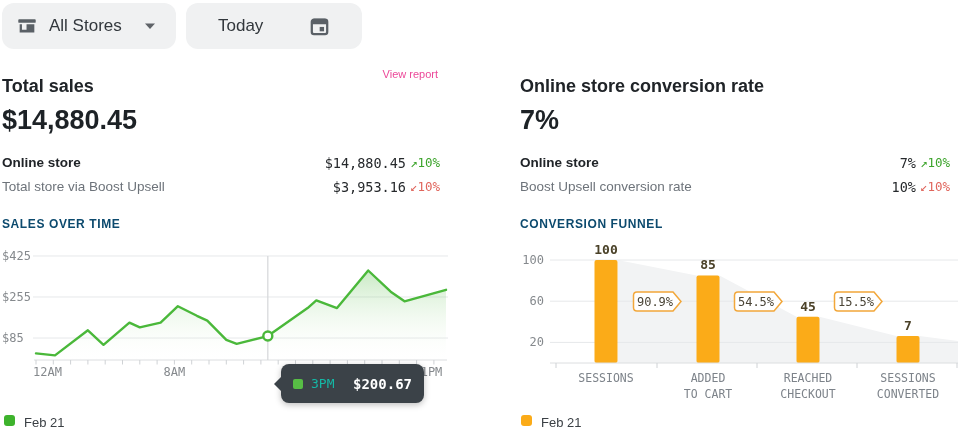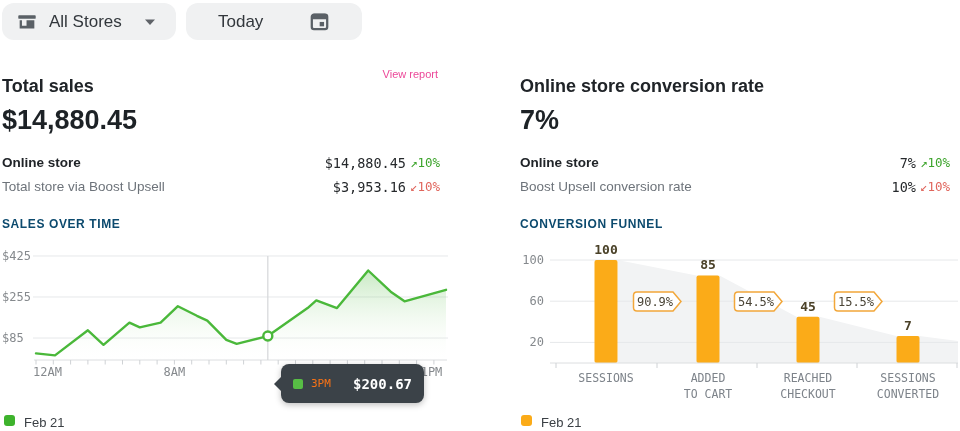--- a/index.html
+++ b/index.html
@@ -1,21 +1,21 @@
 <!DOCTYPE html>
 <html><head>
 <meta charset="utf-8">
 <style>
   * { margin:0; padding:0; box-sizing:border-box; }
   html,body { width:960px; height:431px; background:#fff; overflow:hidden;
     font-family:"Liberation Sans", sans-serif; color:#1f2427; }
 
   
   .topbar { position:absolute; left:0; top:0; width:960px; height:52px; }
-  .pill-btn { position:absolute; top:3px; height:37px; background:#f0f1f2;
+  .pill-btn { position:absolute; top:3px; height:46px; background:#f0f1f2;
     border:none; border-radius:12px; display:flex; align-items:center;
     font-family:"Liberation Sans", sans-serif; font-size:17px; color:#32373c; cursor:pointer; }
   #store-btn { left:2px; width:174px; padding:0 14px; }
   #date-btn  { left:186px; width:176px; padding:0 32px; }
   .pill-btn .lbl { margin-left:11px; }
   #date-btn .lbl { margin-left:0; margin-right:auto; }
   .chev { margin-left:auto; margin-right:6px; }
 
   
   .panel { position:absolute; top:52px; height:379px; }
@@ -59,21 +59,21 @@
   .badge-text  { font-family:"DejaVu Sans Mono", monospace; font-size:12px; fill:#4a4436; }
   .cat-label   { font-family:"DejaVu Sans Mono", monospace; font-size:11.5px; fill:#7d838a; }
 
   
   #tooltip { position:absolute; left:281px; top:312px; width:143px; height:39px;
     background:#3b4248; border-radius:8px; display:flex; align-items:center;
     padding:0 12px; box-shadow:0 2px 6px rgba(0,0,0,.25); }
   #tooltip:before { content:""; position:absolute; left:-7px; top:13px;
     border:7px solid transparent; border-left:0; border-right:7px solid #3b4248; }
   #tooltip .tchip { width:10px; height:10px; background:#57bd45; border-radius:2px; margin-right:8px; }
-  #tooltip .ttime { font-family:"DejaVu Sans Mono", monospace; font-size:11px; color:#f97316; }
+  #tooltip .ttime { font-family:"DejaVu Sans Mono", monospace; font-size:13px; color:#14b8a6; }
   #tooltip .tval  { margin-left:auto; font-family:"DejaVu Sans Mono", monospace;
     font-size:14px; font-weight:700; color:#fff; }
 </style>
 </head>
 <body>
 
 <div class="topbar">
   <button class="pill-btn" id="store-btn">
     <svg width="22" height="22" viewBox="0 0 24 24">
       <g fill="#5a6066" fill-rule="evenodd">

